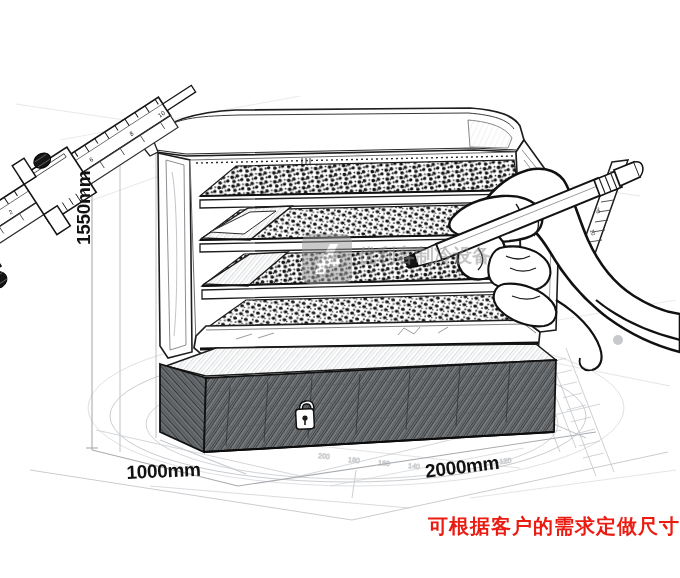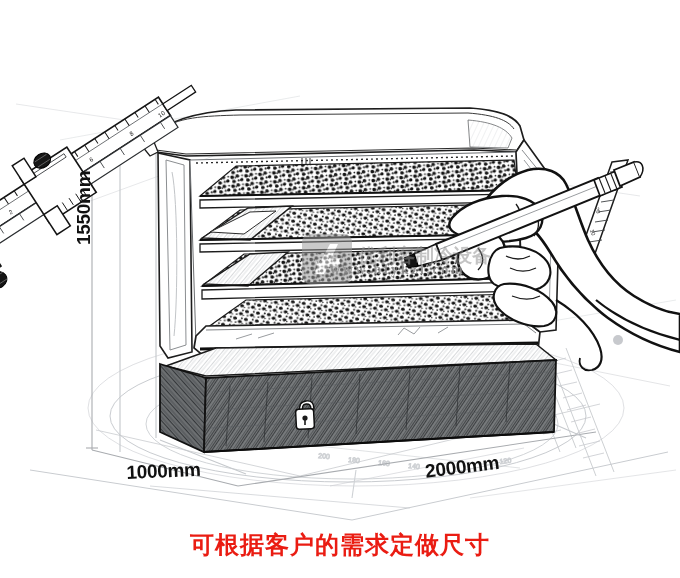--- a/index.html
+++ b/index.html
@@ -35,27 +35,26 @@
   }
   #dim-width{
     left:424px; top:461px;
     font-size:19px;
     transform:rotate(-7deg);
     transform-origin:left top;
   }
   #caption{
     position:absolute;
     left:0; right:0; top:513px;
-    text-align:center;
-    font-size:24px;
+    text-align:right;
+    font-size:20px;
     font-weight:700;
     letter-spacing:1px;
     color:#ea1c12;
     font-family:"DejaVu Sans","Liberation Sans",sans-serif;
-    margin-top:16px;
   }
   
   #watermark{
     position:absolute;
     left:300px; top:232px;
     width:200px; height:56px;
     pointer-events:none;
     opacity:.52;
   }
   #wm-url{
@@ -416,21 +415,20 @@
   </svg>
 
   <svg id="watermark" viewBox="0 0 200 56">
     <rect x="2" y="2" width="50" height="50" rx="8" fill="#9a9a9a"></rect>
     <path d="M14 42 L30 12 L38 12 L24 42 Z" fill="#ffffff"></path>
     <path d="M16 30 L40 26 L40 33 L18 37 Z" fill="#ffffff"></path>
     <g fill="#8f8f8f" font-family="DejaVu Sans, sans-serif" font-size="19" font-weight="bold">
       <text x="58" y="30">优利客制冷设备</text>
     </g>
   </svg>
-  <div id="wm-url">www.hfykzl.com</div>
 
   <div class="dim" id="dim-height">1550mm</div>
 
   <div class="dim" id="dim-depth">1000mm</div>
 
   <div class="dim" id="dim-width">2000mm</div>
 
   <div id="caption">可根据客户的需求定做尺寸</div>
 
 </div>

